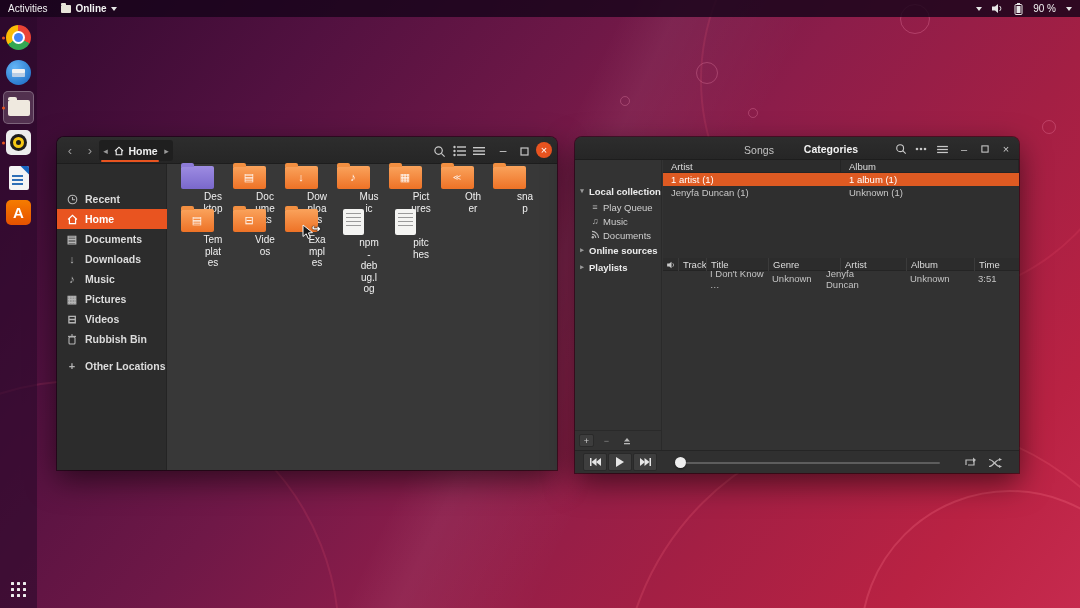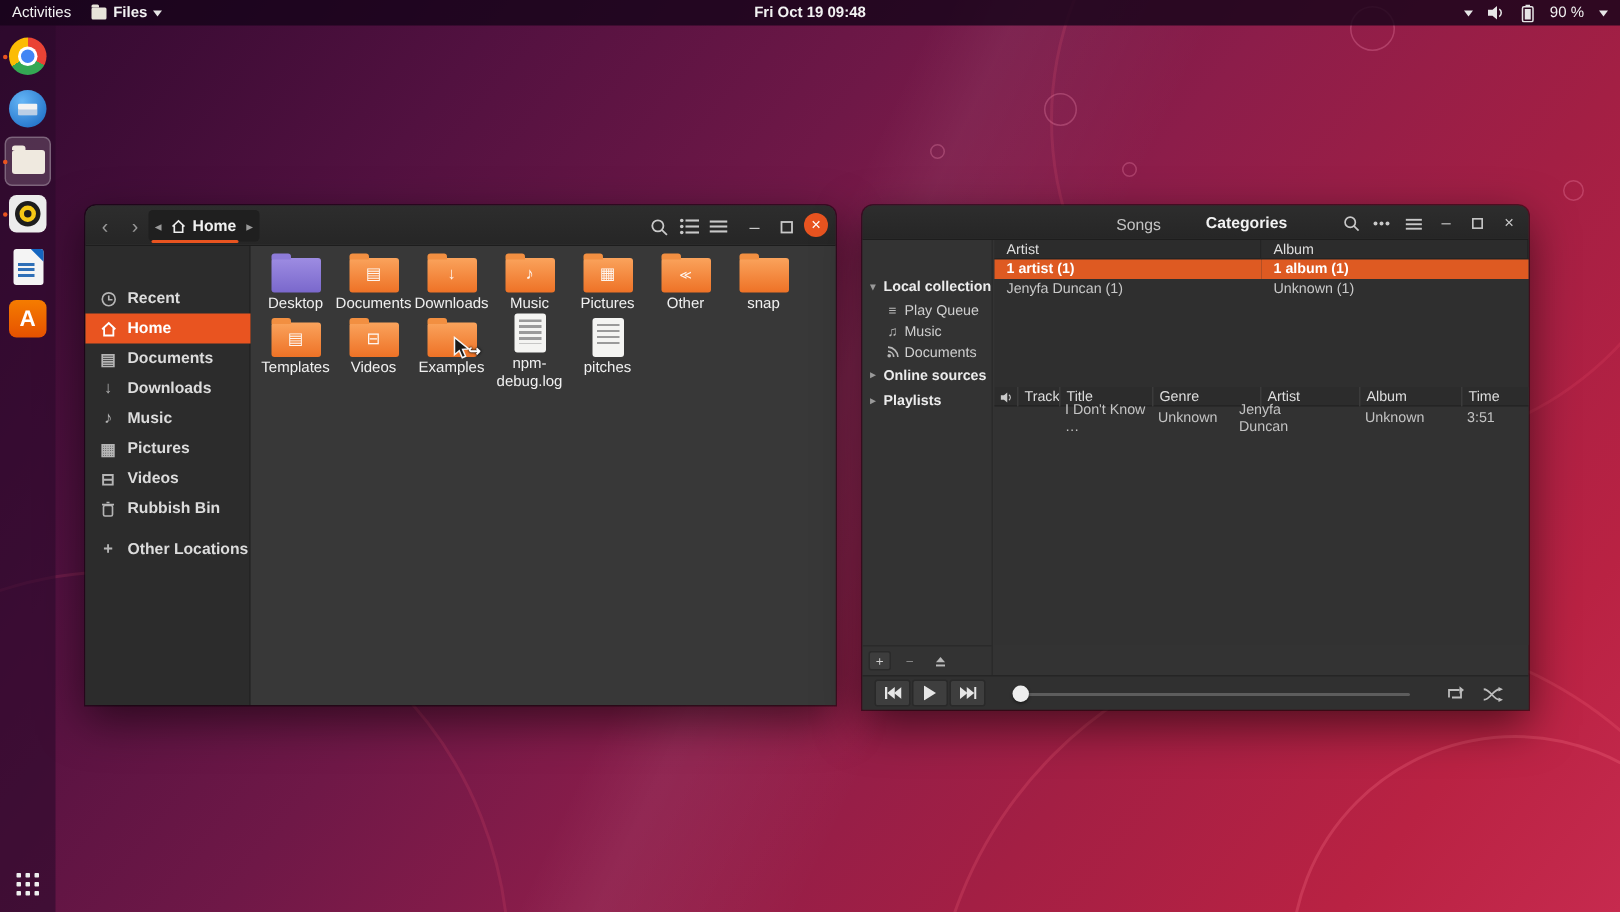--- a/index.html
+++ b/index.html
@@ -82,42 +82,42 @@
   .gfolder::before { content:""; position:absolute; top:-3px; left:0; width:13px; height:4px; background:#f met; border-radius:2px 2px 0 0; }
   .gfolder::before { background:#f28f41; }
   .gfolder .emblem { color:rgba(255,255,255,.92); font-size:11px; line-height:1; }
   .gfolder.purple { background:linear-gradient(#9d8ce2,#7a68cc); }
   .gfolder.purple::before { background:#8d7bd8; }
   .link-emblem { position:absolute; right:-3px; bottom:-2px; color:#fff; font-size:10px; font-weight:700;
     text-shadow:0 0 2px #000, 0 0 1px #000; }
   .gfile { width:21px; height:26px; background:#f4f4f2; border-radius:2px; position:relative; }
   .gfile::after { content:""; position:absolute; left:3px; top:4px; right:3px; height:16px;
     background:repeating-linear-gradient(#9a9a9a 0 1.5px, transparent 1.5px 4px); }
-  .glabel { margin-top:2px; color:#f0f0f0; font-size:10px; line-height:1.15; text-align:center; max-width:52px; word-break:break-word; }
+  .glabel { margin-top:2px; color:#f0f0f0; font-size:10px; line-height:1.15; text-align:center; max-width:52px; word-break:break-word;margin-left:32px; }
 
   
   #rb-win { left:575px; top:137px; width:444px; height:336px; background:#333; }
   #rb-head { height:23px; }
   .rb-tab { position:absolute; top:0; height:25px; display:flex; align-items:center; justify-content:center;
     color:#c4c4c4; font-size:10.5px; }
   .rb-tab.active { color:#f2f2f2; font-weight:700; border-bottom:2px solid #e95420; }
   #rb-side { left:0; top:23px; width:87px; height:270px; background:#333; border-right:1px solid #2a2a2a; }
   .rb-srow { position:absolute; left:0; width:87px; height:14px; display:flex; align-items:center; gap:3px; font-size:9.5px; color:#cfcfcf; }
   .rb-srow .exp { width:8px; text-align:center; color:#9a9a9a; font-size:7px; }
   .rb-srow.group { color:#ececec; font-weight:700; }
   .rb-srow .cicon { width:10px; text-align:center; color:#b9b9b9; font-size:9px; }
   #rb-sidetools { position:absolute; left:0; top:293px; width:87px; height:20px; background:#333;
     border-top:1px solid #2a2a2a; border-right:1px solid #2a2a2a; display:flex; align-items:center; gap:5px; padding-left:4px; }
   .mini-btn { width:15px; height:13px; background:#3d3d3d; border:1px solid #2a2a2a; border-radius:2px;
     color:#cfcfcf; font-size:9px; display:flex; align-items:center; justify-content:center; }
   #rb-browser { left:88px; top:23px; width:356px; height:98px; background:#2f2f2f; }
   .rb-col { position:absolute; top:0; height:98px; }
   .rb-colhead { height:13px; background:#2c2c2c; border-bottom:1px solid #242424; border-right:1px solid #242424;
     color:#dedede; font-size:9.5px; display:flex; align-items:center; padding-left:8px; }
-  .rb-selrow { height:13px; background:#de5a22; color:#fff; font-weight:700; font-size:9.5px; display:flex; align-items:center; padding-left:8px; }
+  .rb-selrow { height:13px; background:#de5a22; color:#fff; font-weight:400; font-size:9.5px; display:flex; align-items:center; padding-left:8px; }
   .rb-row { height:13px; color:#c8c8c8; font-size:9.5px; display:flex; align-items:center; padding-left:8px; }
   #rb-tracks { left:88px; top:121px; width:356px; height:172px; background:#323232; }
   #rb-trackhead { position:absolute; left:0; top:0; width:356px; height:13px; background:#2c2c2c; border-bottom:1px solid #242424; }
   .tcol { position:absolute; top:0; height:13px; display:flex; align-items:center; padding-left:4px;
     color:#dedede; font-size:9.5px; border-left:1px solid #3b3b3b; }
   .trow-cell { position:absolute; top:14px; height:13px; display:flex; align-items:center; padding-left:4px; color:#c3c3c3; font-size:9.5px; }
   #rb-playbar { left:0; top:313px; width:444px; height:23px; background:#303030; border-top:1px solid #252525; }
   .pb-btn { position:absolute; top:2px; width:24px; height:18px; background:#3e3e3e; border:1px solid #292929; border-radius:2px;
     display:flex; align-items:center; justify-content:center; }
   .pb-track { position:absolute; top:11px; height:2px; background:#5d5d5d; border-radius:1px; }
@@ -143,25 +143,24 @@
   <div id="light-sweep" class="abs"></div>
 </div>
 
 <div id="topbar" class="abs">
   <div class="tb-left">
     <span class="tb-item">
         <span>Activities</span>
       </span>
     <span class="tb-item">
       <span class="mini-folder"></span>
-      <span style="font-weight:700;">Files</span>
+      <span style="font-weight:700;">Online</span>
       <span class="caret"></span>
     </span>
   </div>
-  <div class="tb-clock"><span>Fri Oct 19 09:48</span></div>
   <div class="tb-right">
     <span class="caret" style="border-top-color:#e6e6e6;"></span>
     <svg width="12" height="11" viewBox="0 0 12 11">
       <polygon points="0,3.5 3,3.5 6,1 6,10 3,7.5 0,7.5" fill="#e6e6e6"></polygon>
       <path d="M7.5,3 A3,3 0 0 1 7.5,8" stroke="#e6e6e6" fill="none" stroke-width="1"></path>
     </svg>
     <svg width="9" height="12" viewBox="0 0 9 12">
       <rect x="3" y="0" width="3" height="1.5" fill="#e6e6e6"></rect>
       <rect x="1" y="1.5" width="7" height="10" rx="1" fill="none" stroke="#e6e6e6" stroke-width="1"></rect>
       <rect x="2.5" y="3" width="4" height="7" fill="#e6e6e6"></rect>

